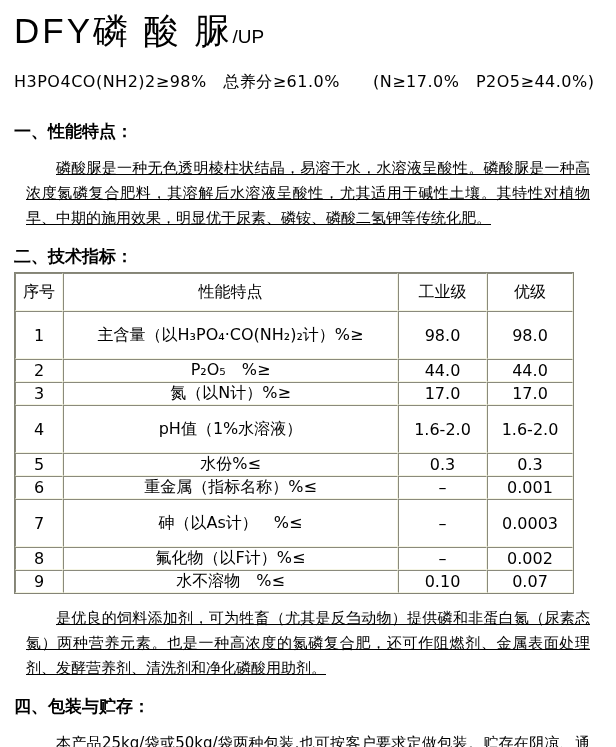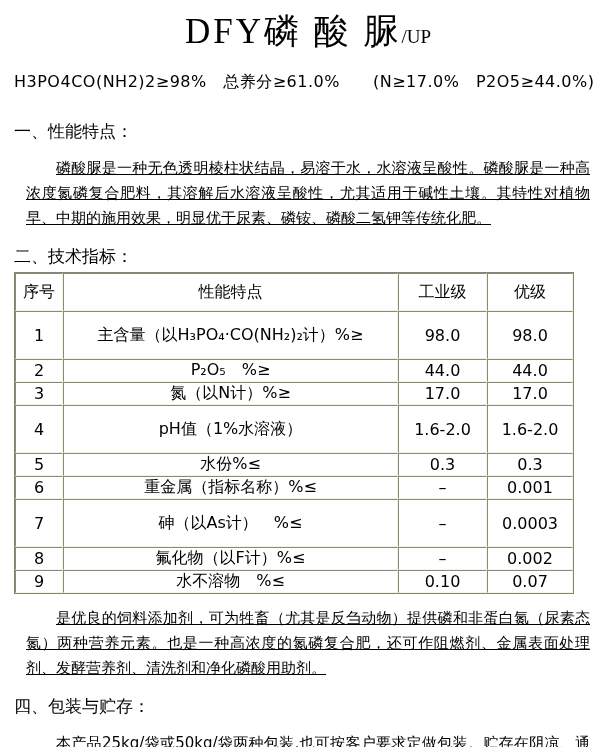--- a/index.html
+++ b/index.html
@@ -10,42 +10,43 @@
     font-family: "DejaVu Sans", sans-serif;
   }
   .page {
     width: 616px;
     min-height: 747px;
     box-sizing: border-box;
     padding: 6px 14px 8px 14px;
     background: #ffffff;
   }
   .title {
-    text-align: center;
-    font-family: Liberation Serif, serif;
+    text-align: left;
+    font-family: Liberation Sans, sans-serif;
     font-size: 35px;
     font-weight: normal;
     margin: 2px 0 0 0;
     letter-spacing: 3px;
     white-space: nowrap;
   }
   .title-suffix {
     font-size: 19px;
     letter-spacing: 0;
   }
   .spec-line {
     margin-top: 17px;
     font-size: 16px;
     letter-spacing: 0.5px;
     white-space: pre-wrap;
   }
   .section-heading {
     font-size: 17px;
     line-height: 25px;
     margin: 13px 0 0 0;
+    font-weight: bold;
   }
   .first-heading { margin-top: 26px; }
   .para {
     font-size: 15px;
     line-height: 25px;
     text-indent: 2em;
     margin: 12px;
     text-align: justify;
     text-decoration: underline;
   }

